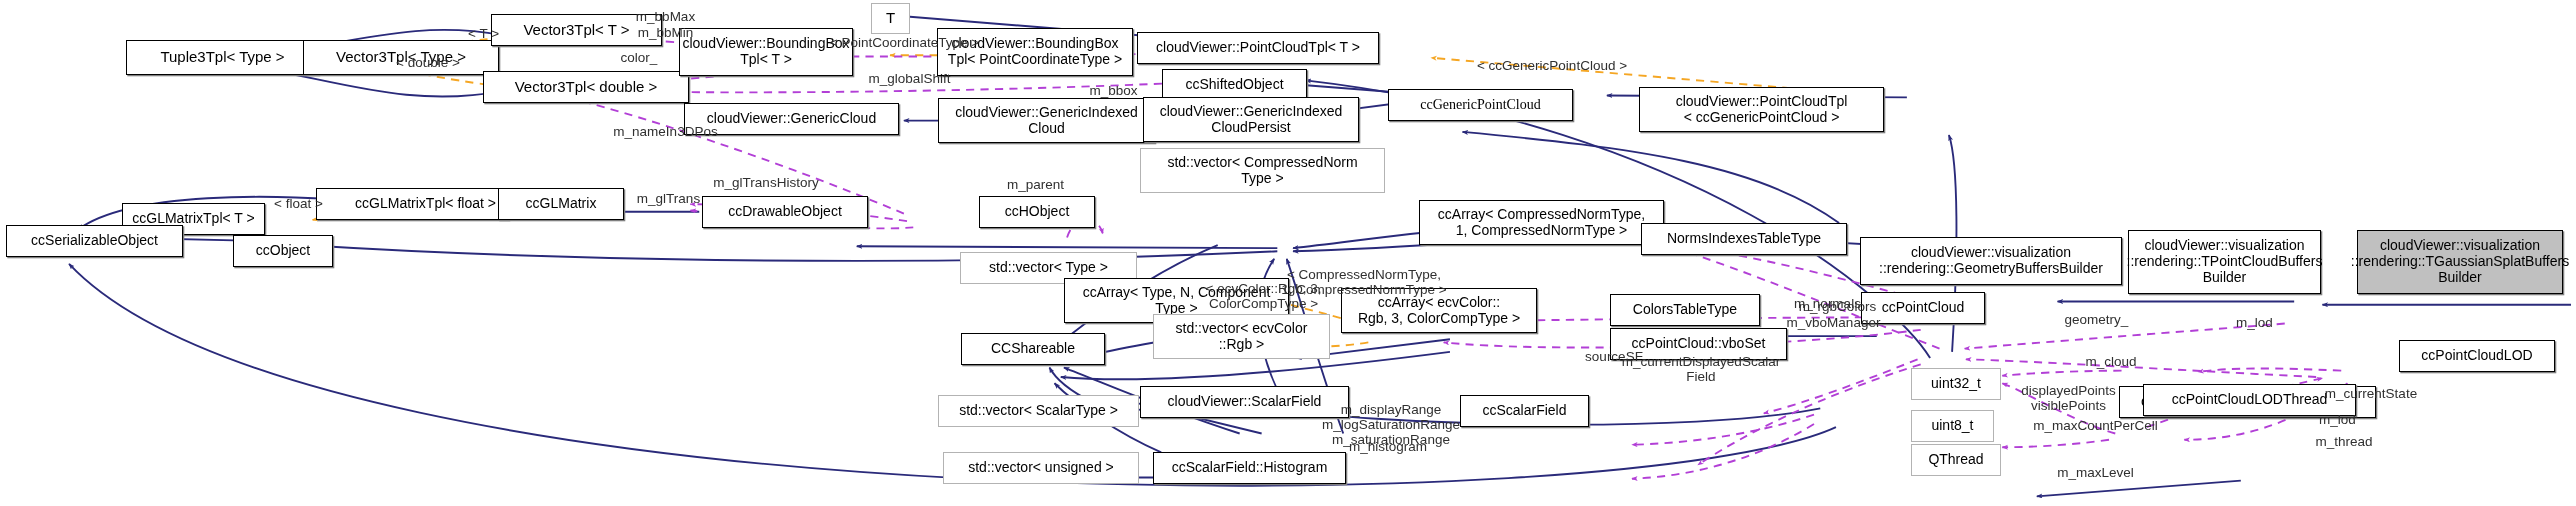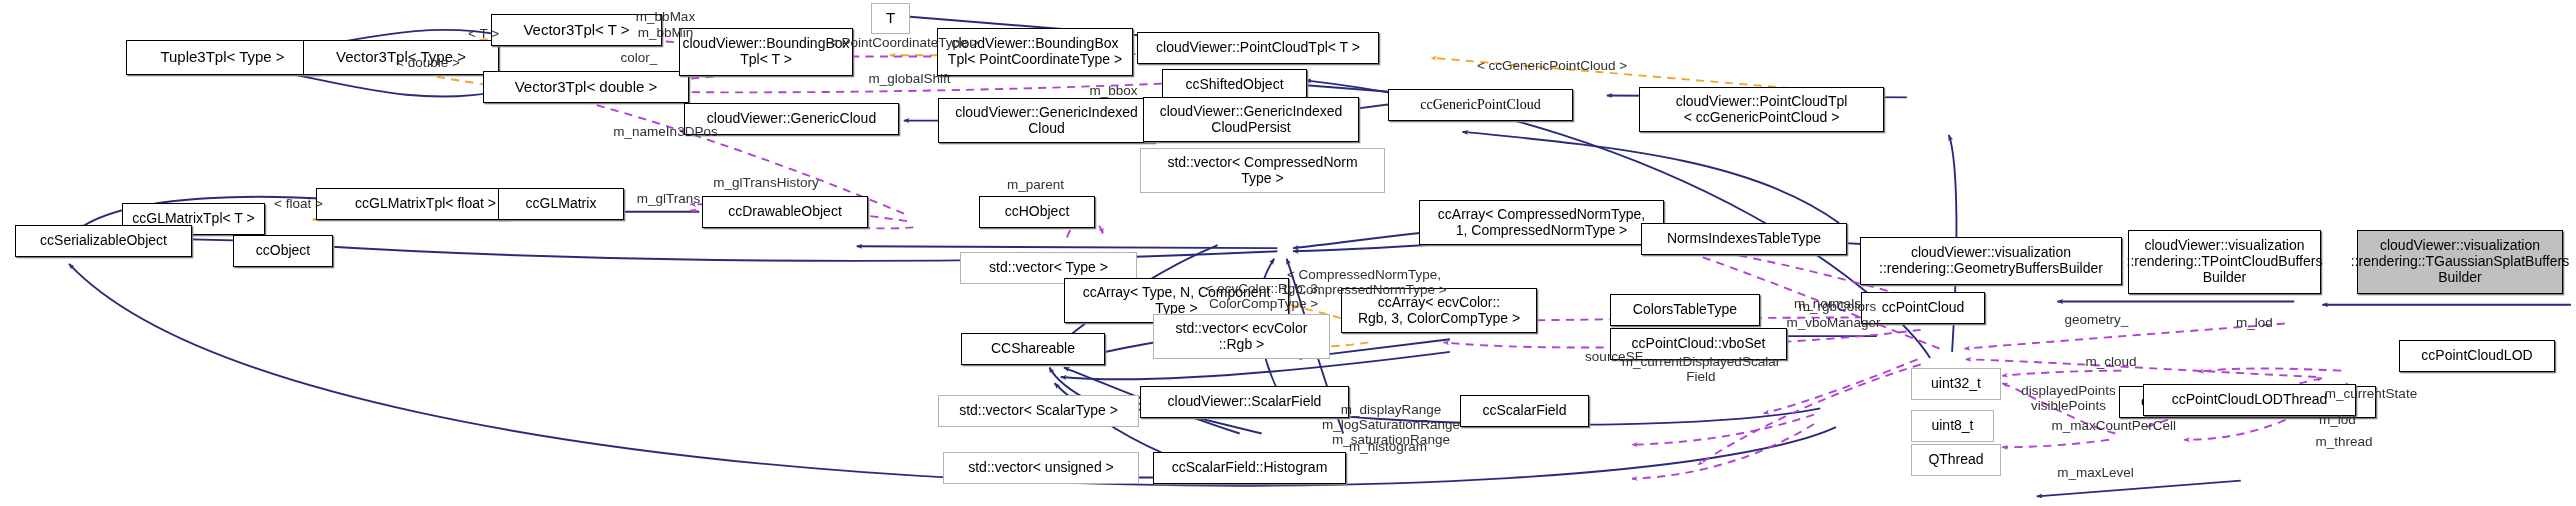--- a/index.html
+++ b/index.html
@@ -220,21 +220,21 @@
     </div>
     <div class="node n-class" style="left: 316px; top: 188px; width: 193px; height: 32px; font-size: 14px; padding-left: 26px;">
       <span>ccGLMatrixTpl&lt; float &gt;</span>
     </div>
     <div class="node n-class" style="left: 122px; top: 203px; width: 143px; height: 32px; font-size: 14px; align-items: center;">
       <span>ccGLMatrixTpl&lt; T &gt;</span>
     </div>
     <div class="node n-class" style="left: 498px; top: 188px; width: 126px; height: 32px; font-size: 14px;">
       <span>ccGLMatrix</span>
     </div>
-    <div class="node n-class" style="left: 15px; top: 225px; width: 177px; height: 32px; font-size: 14px;">
+    <div class="node n-class" style="left: 6px; top: 225px; width: 177px; height: 32px; font-size: 14px;">
       <span>ccSerializableObject</span>
     </div>
     <div class="node n-class" style="left: 233px; top: 235px; width: 100px; height: 32px; font-size: 14px;">
       <span>ccObject</span>
     </div>
     <div class="node n-class" style="left: 702px; top: 196px; width: 166px; height: 32px; font-size: 14px;">
       <span>ccDrawableObject</span>
     </div>
     <div class="node n-class" style="left: 979px; top: 196px; width: 116px; height: 32px; font-size: 14px;">
       <span>ccHObject</span>
@@ -329,20 +329,20 @@
     <div class="elabel" style="left: 1776px; top: 296px; width: 103px; font-size: 13.5px;">m_normals</div>
     <div class="elabel" style="left: 2045px; top: 312px; width: 103px; font-size: 13.5px;">geometry_</div>
     <div class="elabel" style="left: 1778px; top: 299px; width: 119px; font-size: 13.5px;">m_rgbColors</div>
     <div class="elabel" style="left: 1764px; top: 315px; width: 139px; font-size: 13.5px;">m_vboManager</div>
     <div class="elabel" style="left: 2066px; top: 354px; width: 90px; font-size: 13.5px;">m_cloud</div>
     <div class="elabel" style="left: 2219px; top: 315px; width: 71px; font-size: 13.5px;">m_lod</div>
     <div class="elabel" style="left: 2305px; top: 386px; width: 132px; font-size: 13.5px;">m_currentState</div>
     <div class="elabel" style="left: 2302px; top: 412px; width: 71px; font-size: 13.5px;">m_lod</div>
     <div class="elabel" style="left: 2297px; top: 434px; width: 94px; font-size: 13.5px;">m_thread</div>
     <div class="elabel" style="left: 2001px; top: 383px; width: 135px; font-size: 13.5px;">displayedPoints<br>visiblePoints</div>
-    <div class="elabel" style="left: 2015px; top: 418px; width: 161px; font-size: 13.5px; text-align: right;">m_maxCountPerCell</div>
+    <div class="elabel" style="left: 2015px; top: 418px; width: 161px; font-size: 13.5px;">m_maxCountPerCell</div>
     <div class="elabel" style="left: 2041px; top: 441px; width: 109px; font-size: 13.5px; margin-top: 24px;">m_maxLevel</div>
     <div class="elabel" style="left: 1567px; top: 349px; width: 94px; font-size: 13.5px;">sourceSF</div>
     <div class="elabel" style="left: 1601px; top: 354px; width: 200px; font-size: 13.5px;">m_currentDisplayedScalar<br>Field</div>
     <div class="elabel" style="left: 1307px; top: 402px; width: 168px; font-size: 13.5px;">m_displayRange<br>m_logSaturationRange<br>m_saturationRange</div>
     <div class="elabel" style="left: 1330px; top: 439px; width: 116px; font-size: 13.5px;">m_histogram</div>
   </div>
 
 
 </body></html>

